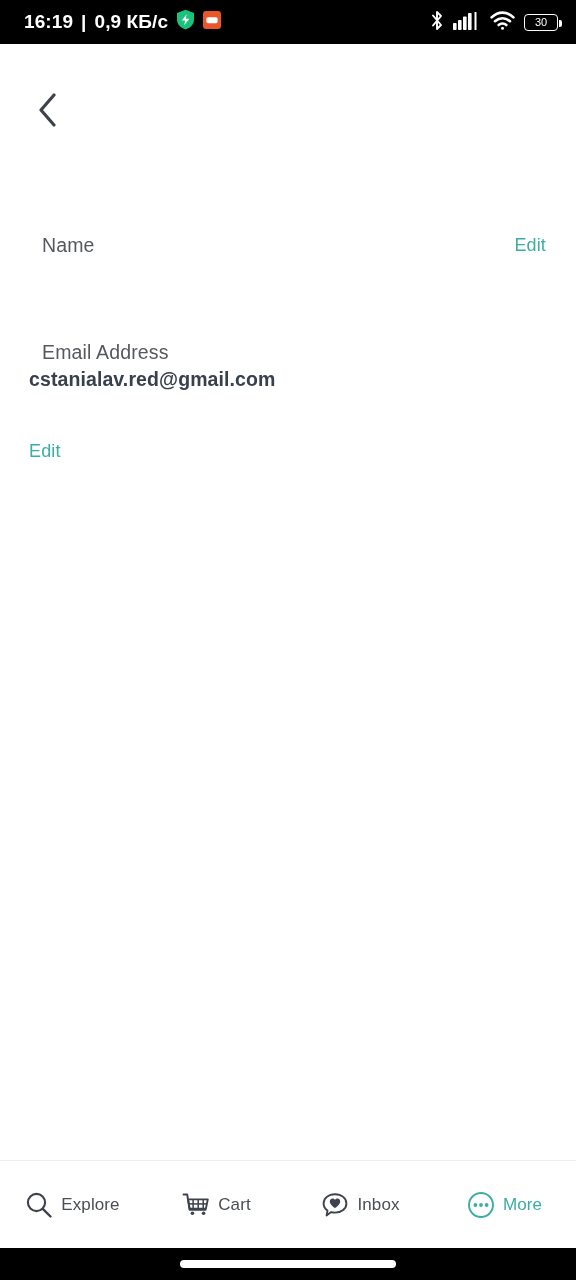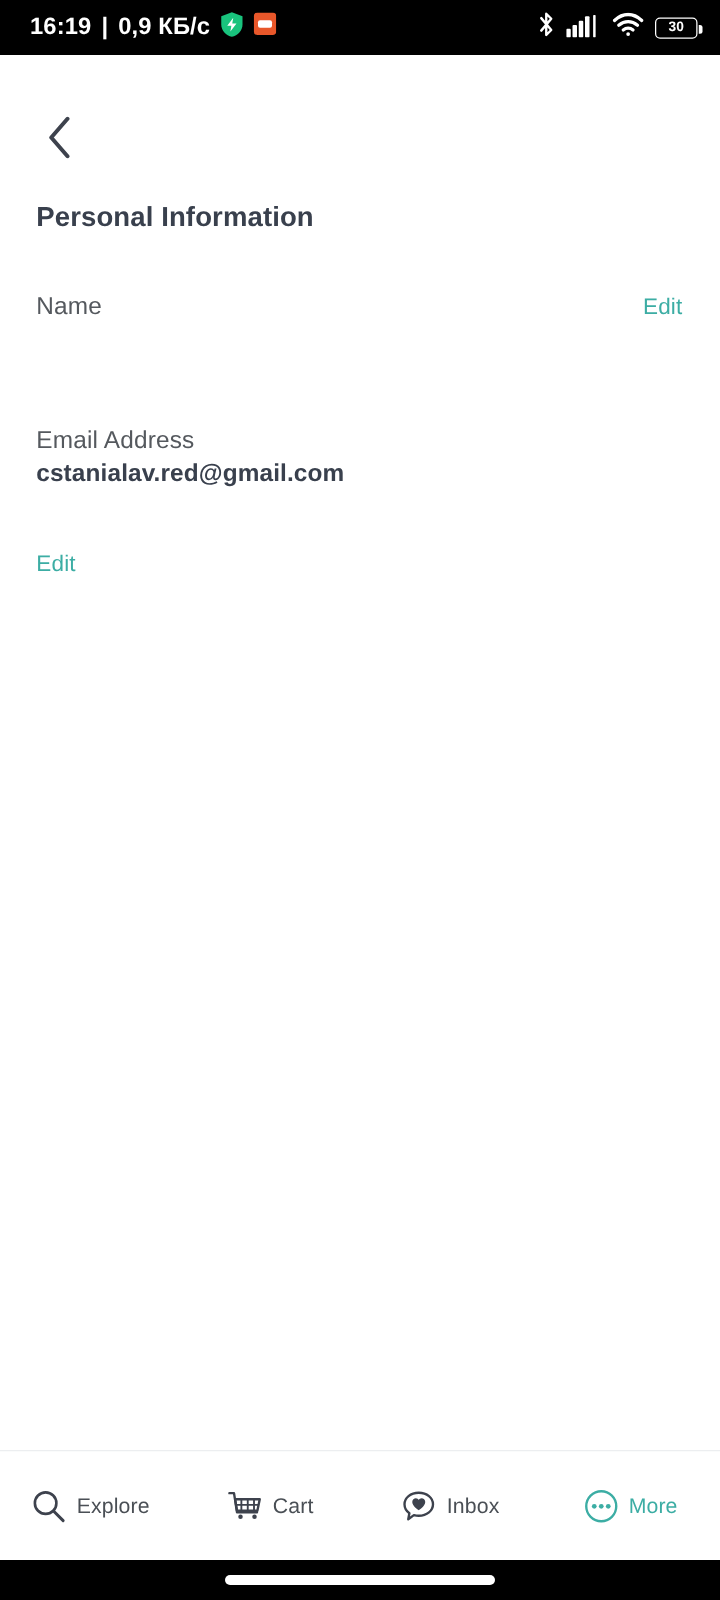--- a/index.html
+++ b/index.html
@@ -48,21 +48,21 @@
     display:flex; align-items:center; justify-content:center;
   }
   .battery:after {
     content:"";
     position:absolute; right:-4.5px; top:5px;
     width:3px; height:7px;
     background:#ffffff;
     border-radius:0 2px 2px 0;
   }
   .battery-num {
-    font-size:11px; font-weight:700; color:#ffffff; line-height:1;
+    font-size:11px; font-weight:400; color:#ffffff; line-height:1;
   }
 
   
   .content {
     flex:1 1 auto;
     background:#ffffff;
     position:relative;
     overflow:hidden;
   }
   .back-btn {
@@ -91,20 +91,21 @@
   .row-name    { margin-top:0px; }
   .row-email   { margin-top:81px; }
   .row-phone   { margin-top:45px; }
 
   .row-labels { display:flex; flex-direction:column; }
   .row-label {
     font-size:19.5px;
     color:#55595e;
     letter-spacing:0.15px;
     line-height:26px;
+    margin-left:13px;
   }
   .row-value {
     font-size:19.5px;
     font-weight:700;
     color:#39404d;
     letter-spacing:0.1px;
     line-height:28px;
     margin-top:0px;
   }
   .edit-link {
@@ -214,21 +215,20 @@
   <div class="content">
 
     <div class="back-btn">
       <span>
         <svg width="22" height="34" viewBox="0 0 22 34">
           <path d="M17 2 L4 17 L17 32" stroke="#3d424d" stroke-width="3.2" fill="none" stroke-linecap="round" stroke-linejoin="round"></path>
         </svg>
       </span>
     </div>
 
-    <div class="page-title">Personal Information</div>
 
     <div class="rows">
 
       <div class="row row-name">
         <div class="row-labels">
           <span class="row-label">Name</span>
         </div>
         <span class="edit-link">Edit</span>
       </div>
 

